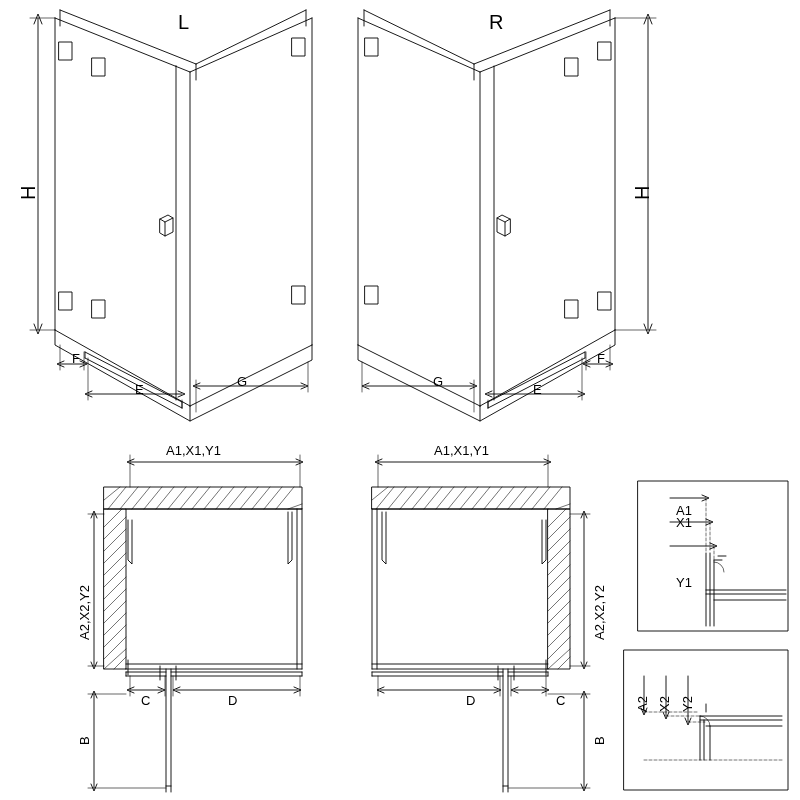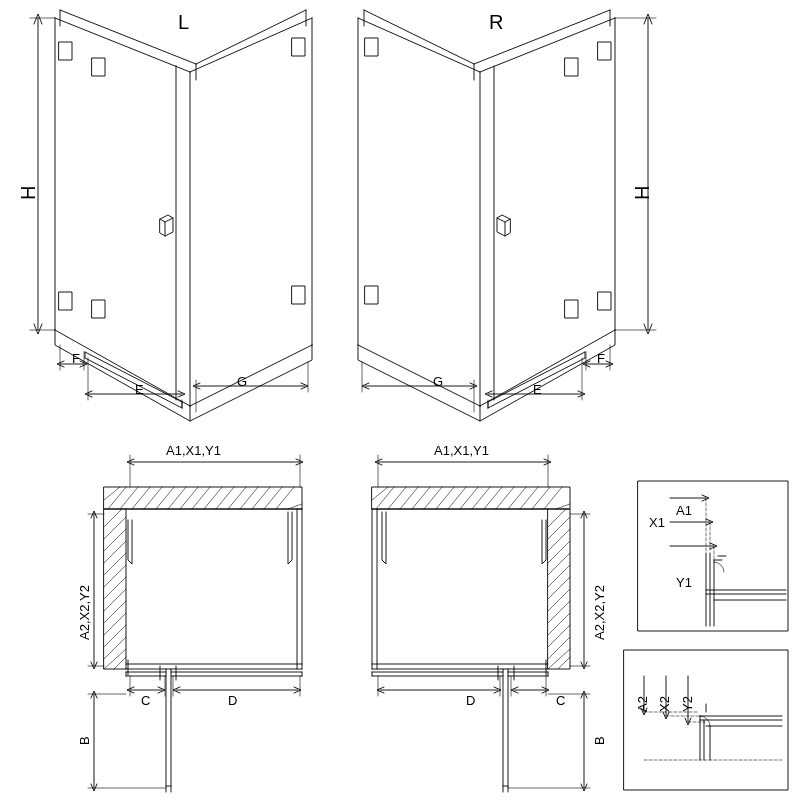--- a/index.html
+++ b/index.html
@@ -424,20 +424,20 @@
       <div class="lbl" style="left: 434px; top: 444px;">A1,X1,Y1</div>
       <div class="lbl rot" style="left: 78px; top: 640px;">A2,X2,Y2</div>
       <div class="lbl rot" style="left: 593px; top: 640px;">A2,X2,Y2</div>
       <div class="lbl" style="left: 141px; top: 694px;">C</div>
       <div class="lbl" style="left: 228px; top: 694px;">D</div>
       <div class="lbl" style="left: 466px; top: 694px;">D</div>
       <div class="lbl" style="left: 556px; top: 694px;">C</div>
       <div class="lbl rot" style="left: 78px; top: 745px;">B</div>
       <div class="lbl rot" style="left: 593px; top: 745px;">B</div>
       <div class="lbl" style="left: 676px; top: 496px; margin-top: 8px;">A1</div>
-      <div class="lbl" style="left: 649px; top: 516px;">X1</div>
+      <div class="lbl" style="left: 676px; top: 516px;">X1</div>
       <div class="lbl" style="left: 676px; top: 540px; margin-top: 36px;">Y1</div>
       <div class="lbl rot" style="left: 636px; top: 712px;">A2</div>
       <div class="lbl rot" style="left: 658px; top: 712px;">X2</div>
       <div class="lbl rot" style="left: 681px; top: 712px;">Y2</div>
     </div>
 
 </div>
 
 </body></html>

